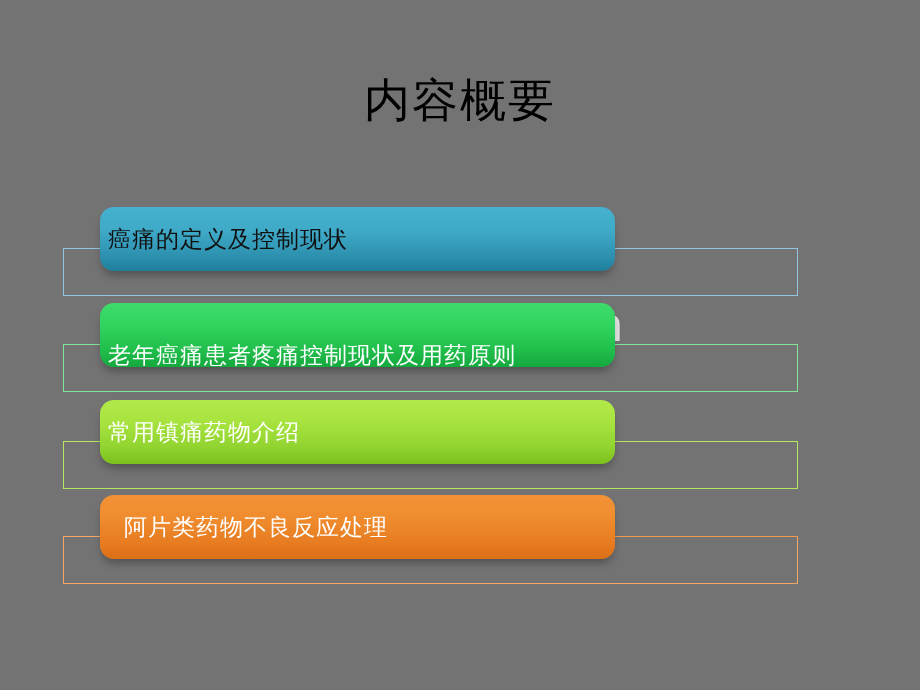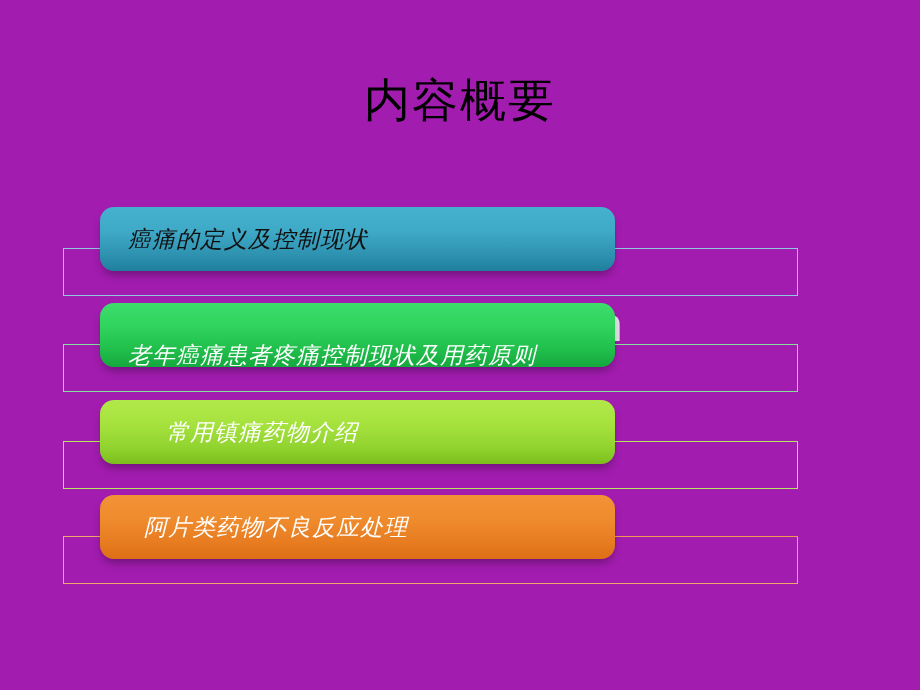--- a/index.html
+++ b/index.html
@@ -9,21 +9,21 @@
     background: #ffffff;
   }
   body {
     font-family: "Liberation Sans", "DejaVu Sans", sans-serif;
   }
 
   #slide {
     position: relative;
     width: 920px;
     height: 690px;
-    background: #a21caf;
+    background: #737373;
     overflow: hidden;
   }
 
   
   #slide-title {
     position: absolute;
     left: 0;
     top: 72px;
     width: 920px;
     text-align: center;
@@ -94,26 +94,25 @@
     top: 0px;
     width: 515px;
     height: 64px;
     border-radius: 14px;
     box-sizing: border-box;
     display: flex;
     align-items: center;
     box-shadow: 0 6px 9px -2px rgba(0,0,0,0.30);
   }
   .pill-label {
-    padding-left: 28px;
+    padding-left: 8px;
     font-size: 23px;
     line-height: 28px;
     letter-spacing: 1px;
     white-space: nowrap;
-    font-style: italic;
   }
 
   
   #row-0 .outline-rect,
   #row-0 .connector { border-color: #8fc7e0; }
   #row-0 .connector { background: #8fc7e0; }
   #row-0 .pill {
     background: linear-gradient(to bottom, #46b0cf 0%, #3fa9c8 38%, #2f94b2 72%, #1f7f9d 100%);
   }
   #row-0 .pill-label { color: #111111; }
@@ -125,21 +124,21 @@
     background: linear-gradient(to bottom, #3ddc6b 0%, #31d45f 35%, #21bf4c 72%, #14a83d 100%);
   }
   #row-1 .pill-label { color: #ffffff; margin-top: 40px; }
 
   
   #row-2 .outline-rect { border-color: #b5e860; }
   #row-2 .connector { background: #b5e860; }
   #row-2 .pill {
     background: linear-gradient(to bottom, #b2e84a 0%, #a7e33f 35%, #92d430 72%, #7cc01d 100%);
   }
-  #row-2 .pill-label { color: #ffffff; margin-left: 38px; }
+  #row-2 .pill-label { color: #ffffff; }
 
   
   #row-3 .outline-rect { border-color: #f0a869; }
   #row-3 .connector { background: #ef9a4e; }
   #row-3 .pill {
     background: linear-gradient(to bottom, #f29236 0%, #ef8c2e 35%, #e87d22 72%, #dd6f15 100%);
   }
   #row-3 .pill-label { color: #ffffff; margin-left: 16px; }
 </style>
 </head>

